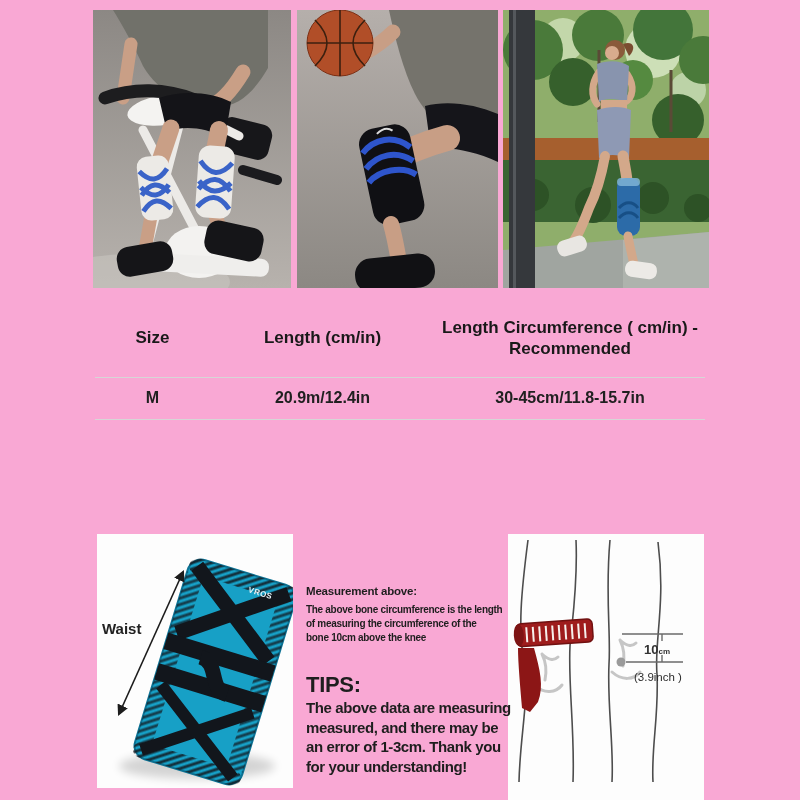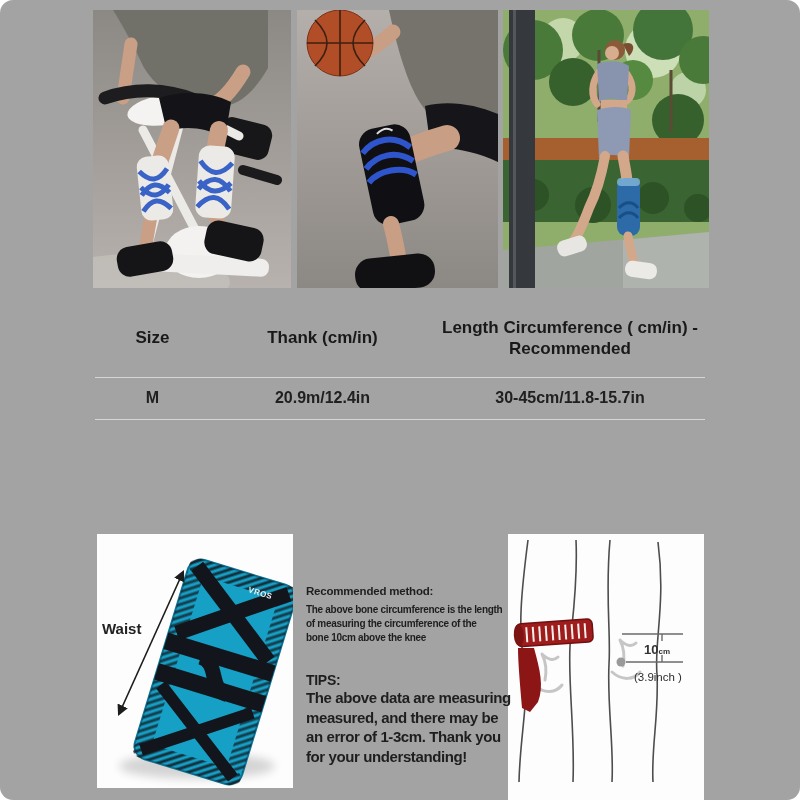--- a/index.html
+++ b/index.html
@@ -1,17 +1,17 @@
 <!DOCTYPE html>
 <html><head>
 <meta charset="utf-8">
 <style>
   html,body{margin:0;padding:0;}
-  .canvas{position:relative;width:800px;height:800px;background:#a3a3a3;overflow:hidden;
-          font-family:"Liberation Sans",sans-serif;color:#1e1e1e;border-radius:13px;}
+  .canvas{position:relative;width:800px;height:800px;background:#f9a8d4;overflow:hidden;
+          font-family:"Liberation Sans",sans-serif;color:#1e1e1e;}
   .photo{position:absolute;top:10px;height:278px;margin:0;padding:0;overflow:hidden;}
   .photo svg{display:block;}
   #photo-1{left:93px;width:198px;}
   #photo-2{left:297px;width:201px;}
   #photo-3{left:503px;width:206px;}
 
   .size-table{position:absolute;left:95px;top:300px;width:610px;}
   .trow{display:flex;align-items:center;}
   .thead{height:77px;}
   .tbody{height:41px;}
@@ -26,21 +26,21 @@
   .card{position:absolute;background:#fdfdfd;}
   #measure-card{left:97px;top:534px;width:196px;height:254px;}
   #knee-card{left:508px;top:534px;width:196px;height:328px;}
   .length-label{position:absolute;left:5px;top:86px;font-size:15px;font-weight:700;color:#222;}
 
   .textblock{position:absolute;left:306px;width:230px;}
   #method-block{top:585px;}
   #tips-block{top:672px;}
   .m-title{font-size:11.5px;font-weight:700;letter-spacing:-0.2px;margin-bottom:6px;}
   .m-line{font-size:10px;font-weight:700;letter-spacing:-0.3px;line-height:1.4;white-space:nowrap;}
-  .t-title{font-size:14px;font-weight:700;letter-spacing:-0.3px;}
+  .t-title{font-size:22px;font-weight:700;letter-spacing:-0.3px;}
   .t-line{font-size:15px;font-weight:700;letter-spacing:-0.4px;line-height:1.3;white-space:nowrap;}
 
   svg text{font-family:"Liberation Sans",sans-serif;}
 </style>
 </head>
 <body>
 
 <div class="canvas">
 
   <figure class="photo" id="photo-1">
@@ -163,21 +163,21 @@
         <g transform="rotate(8 38 260)">
             <rect x="22" y="252" width="32" height="16" rx="7" fill="#eceae6"></rect>
           </g>
       </g>
     </svg>
   </figure>
 
   <div class="size-table">
     <div class="trow thead">
       <div class="cell c1">Size</div>
-      <div class="cell c2">Thank (cm/in)</div>
+      <div class="cell c2">Length (cm/in)</div>
       <div class="cell c3">Length Circumference ( cm/in) - Recommended</div>
     </div>
     <div class="divider"></div>
     <div class="trow tbody">
       <div class="cell c1">M</div>
       <div class="cell c2">20.9m/12.4in</div>
       <div class="cell c3">30-45cm/11.8-15.7in</div>
     </div>
     <div class="divider"></div>
   </div>
@@ -249,21 +249,21 @@
         <line x1="154" y1="100" x2="154" y2="107"></line>
         <line x1="154" y1="121" x2="154" y2="128"></line>
       </g>
       <circle cx="113" cy="128" r="4.5" fill="#9a9a9a"></circle>
       <text x="136" y="120" font-size="13" font-weight="bold" fill="#333"><tspan>10</tspan><tspan font-size="8">cm</tspan></text>
       <text x="126" y="147" font-size="11.5" fill="#2b2b2b">(3.9inch )</text>
     </svg>
   </div>
 
   <div class="textblock" id="method-block">
-    <div class="m-title">Recommended method:</div>
+    <div class="m-title">Measurement above:</div>
     <div class="m-line">The above bone circumference is the length</div>
     <div class="m-line">of measuring the circumference of the</div>
     <div class="m-line">bone 10cm above the knee</div>
   </div>
 
   <div class="textblock" id="tips-block">
     <div class="t-title">TIPS:</div>
     <div class="t-line">The above data are measuring</div>
     <div class="t-line">measured, and there may be</div>
     <div class="t-line">an error of 1-3cm. Thank you</div>

